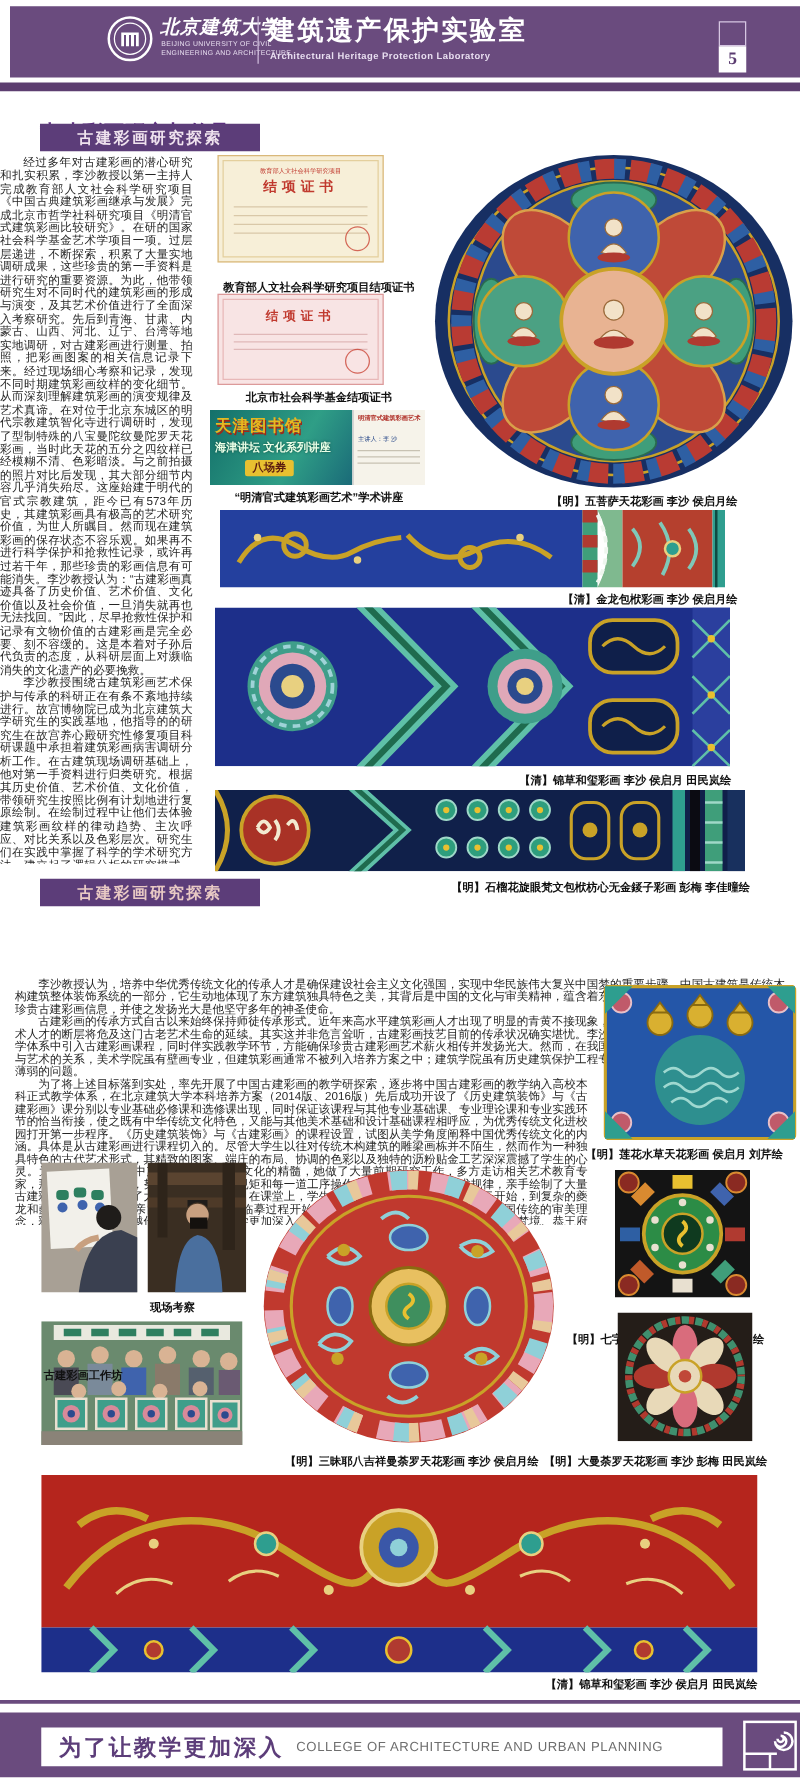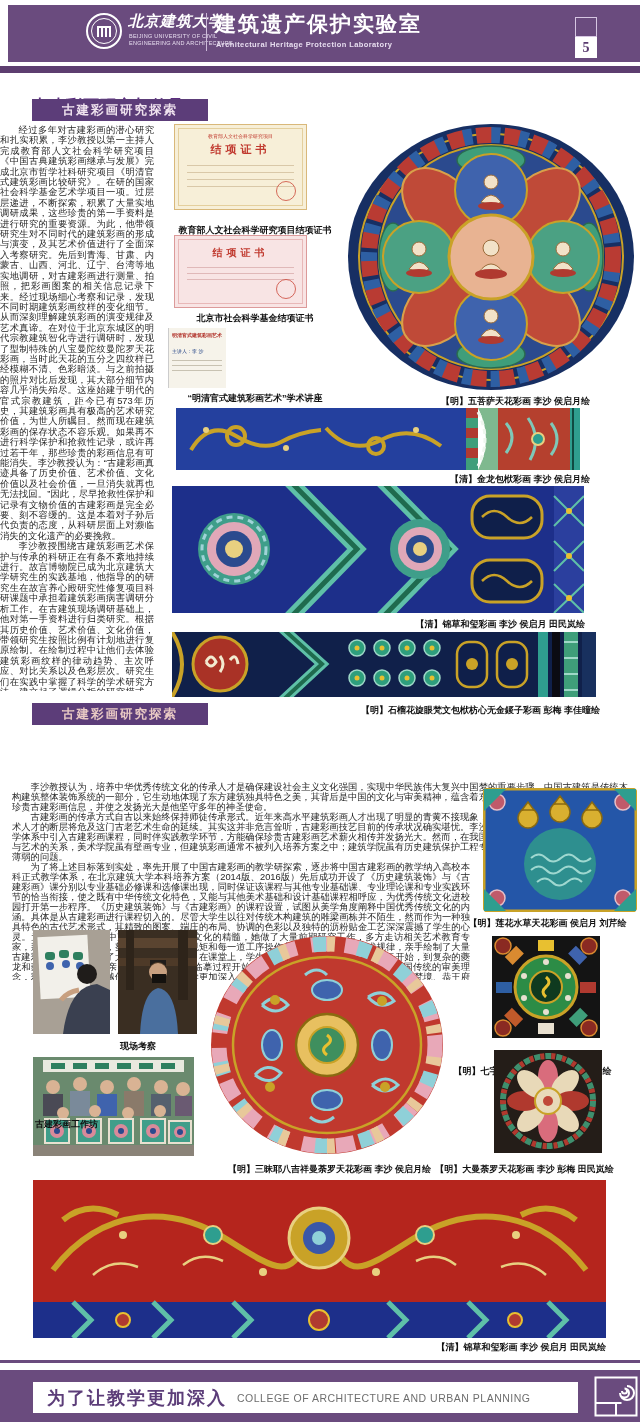--- a/index.html
+++ b/index.html
@@ -116,20 +116,25 @@
   <div class="cert-lines" style="position:absolute;left:0;right:0;top:26px;">
       <i></i>
       <i></i>
       <i></i>
     </div>
   <div class="seal"></div>
 </div>
 <div class="abs cap c" style="left:160px;top:312px;width:190px;">北京市社会科学基金结项证书</div>
 
 <div class="abs lect">
+  <div class="lft">
+    <div class="l1">天津图书馆</div>
+    <div class="l2">海津讲坛 文化系列讲座</div>
+    <div class="l3">八场券</div>
+  </div>
   <div class="rgt">
     <div class="r1">明清官式建筑彩画艺术</div>
     <div class="r2">主讲人：李 沙</div>
     <div class="rl">
         <i></i>
         <i></i>
         <i></i>
       </div>
   </div>
 </div>
@@ -511,21 +516,21 @@
           <circle cx="24" cy="74" r="3"></circle>
           <circle cx="56" cy="74" r="3"></circle>
           <circle cx="88" cy="74" r="3"></circle>
           <circle cx="120" cy="74" r="3"></circle>
           <circle cx="147" cy="75" r="3"></circle>
         </g>
   </g>
   <rect x="0" y="88" width="161" height="11" fill="#8a8378"></rect>
 </svg>
 </div>
-<div class="abs cap" style="left:35px;top:1118px;width:120px;">古建彩画工作坊</div>
+<div class="abs cap" style="left:35px;top:1094px;width:120px;">古建彩画工作坊</div>
 
 <div class="abs" style="left:494px;top:1050px;width:108px;height:103px;">
 <svg width="108" height="103" viewBox="0 0 108 103">
   <rect width="108" height="103" fill="#241d18"></rect>
   <circle cx="54" cy="51" r="45" fill="none" stroke="#3f8f6e" stroke-width="6" stroke-dasharray="6 5"></circle>
   <circle cx="54" cy="51" r="45" fill="none" stroke="#b0392e" stroke-width="6" stroke-dasharray="4 7" stroke-dashoffset="5"></circle>
   <g>
     <ellipse cx="54" cy="27" rx="10" ry="17" fill="#d96c7c"></ellipse>
     <ellipse cx="71" cy="34" rx="10" ry="17" fill="#e8d9b8" transform="rotate(45 71 34)"></ellipse>
     <ellipse cx="78" cy="51" rx="17" ry="10" fill="#b0392e"></ellipse>

